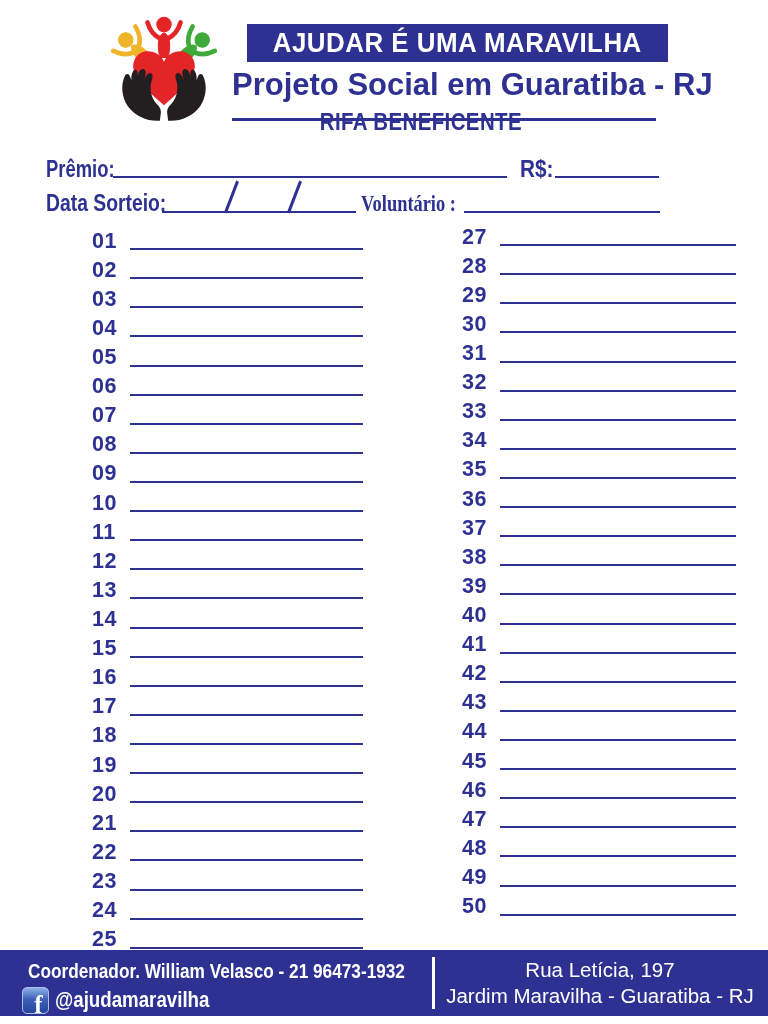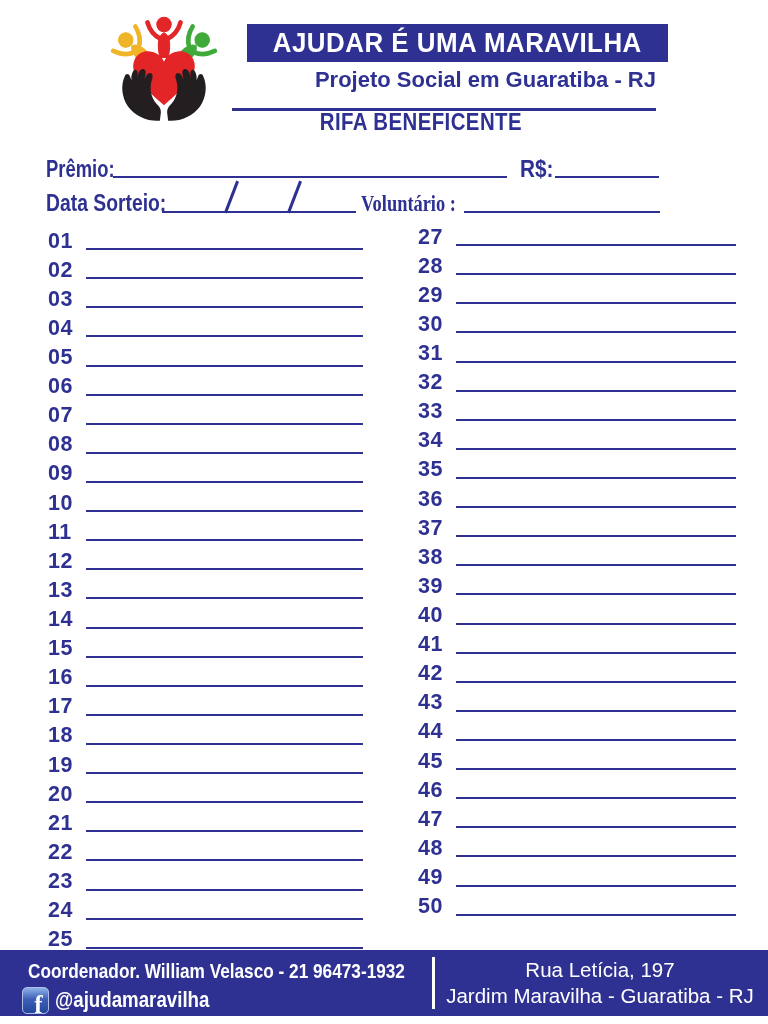--- a/index.html
+++ b/index.html
@@ -11,38 +11,38 @@
   #page{position:relative;width:768px;height:1024px;background:#ffffff;overflow:hidden;}
   .abs{position:absolute;}
   .cond{display:inline-block;transform:scaleX(.8);transform-origin:left center;white-space:nowrap;}
 
   
   #logo{left:102px;top:13px;}
   #banner{left:247px;top:24px;width:421px;height:38px;background:var(--navy);
           display:flex;align-items:center;justify-content:center;}
   #banner .t{color:#fff;font-weight:bold;font-size:27px;letter-spacing:.5px;
              white-space:nowrap;transform:scaleX(.96);}
-  #subtitle{left:232px;top:67px;width:424px;text-align:right;font-weight:bold;
-            font-size:22px;color:var(--navy);padding-bottom:15px;
+  #subtitle{left:232px;top:67px;width:424px;text-align:left;font-weight:bold;
+            font-size:31px;color:var(--navy);padding-bottom:15px;
             border-bottom:3px solid var(--navy);white-space:nowrap;}
   #heading{left:190px;top:108px;width:462px;text-align:center;font-weight:bold;
            font-size:24px;color:var(--navy);}
   #heading .t{display:inline-block;transform:scaleX(.85);transform-origin:center;
               letter-spacing:.5px;white-space:nowrap;}
 
   
   .flabel{font-weight:bold;font-size:23px;color:var(--navy);line-height:23px;}
   .wline{height:0;border-top:2.5px solid var(--navy);}
   .slash{width:3px;height:34px;background:var(--navy);transform:rotate(21deg);}
 
   
   .tcol{display:flex;flex-direction:column;}
   .trow{height:29.12px;display:flex;align-items:flex-end;}
   .tnum{font-weight:bold;font-size:21.5px;line-height:1;color:var(--navy);
-        min-width:30px;letter-spacing:.5px;}
+        min-width:30px;letter-spacing:.5px;margin-left:44px;}
   .tline{flex:1;margin-left:8px;margin-bottom:2px;border-bottom:2.2px solid var(--navy);}
 
   
   #footer{left:0;top:950px;width:768px;height:66px;background:var(--navy);}
   #coordinator{left:28px;top:9px;color:#fff;font-weight:bold;font-size:21px;text-align:center;}
   #coordinator .cond{transform:scaleX(.82);}
   #fbicon{left:22px;top:37px;width:25px;height:25px;border-radius:5px;
           background:linear-gradient(180deg,#8fb1e9 0%,#3d5fb5 45%,#24459c 100%);
           border:1px solid #aebfe8;overflow:hidden;display:flex;
           justify-content:center;align-items:flex-end;}

